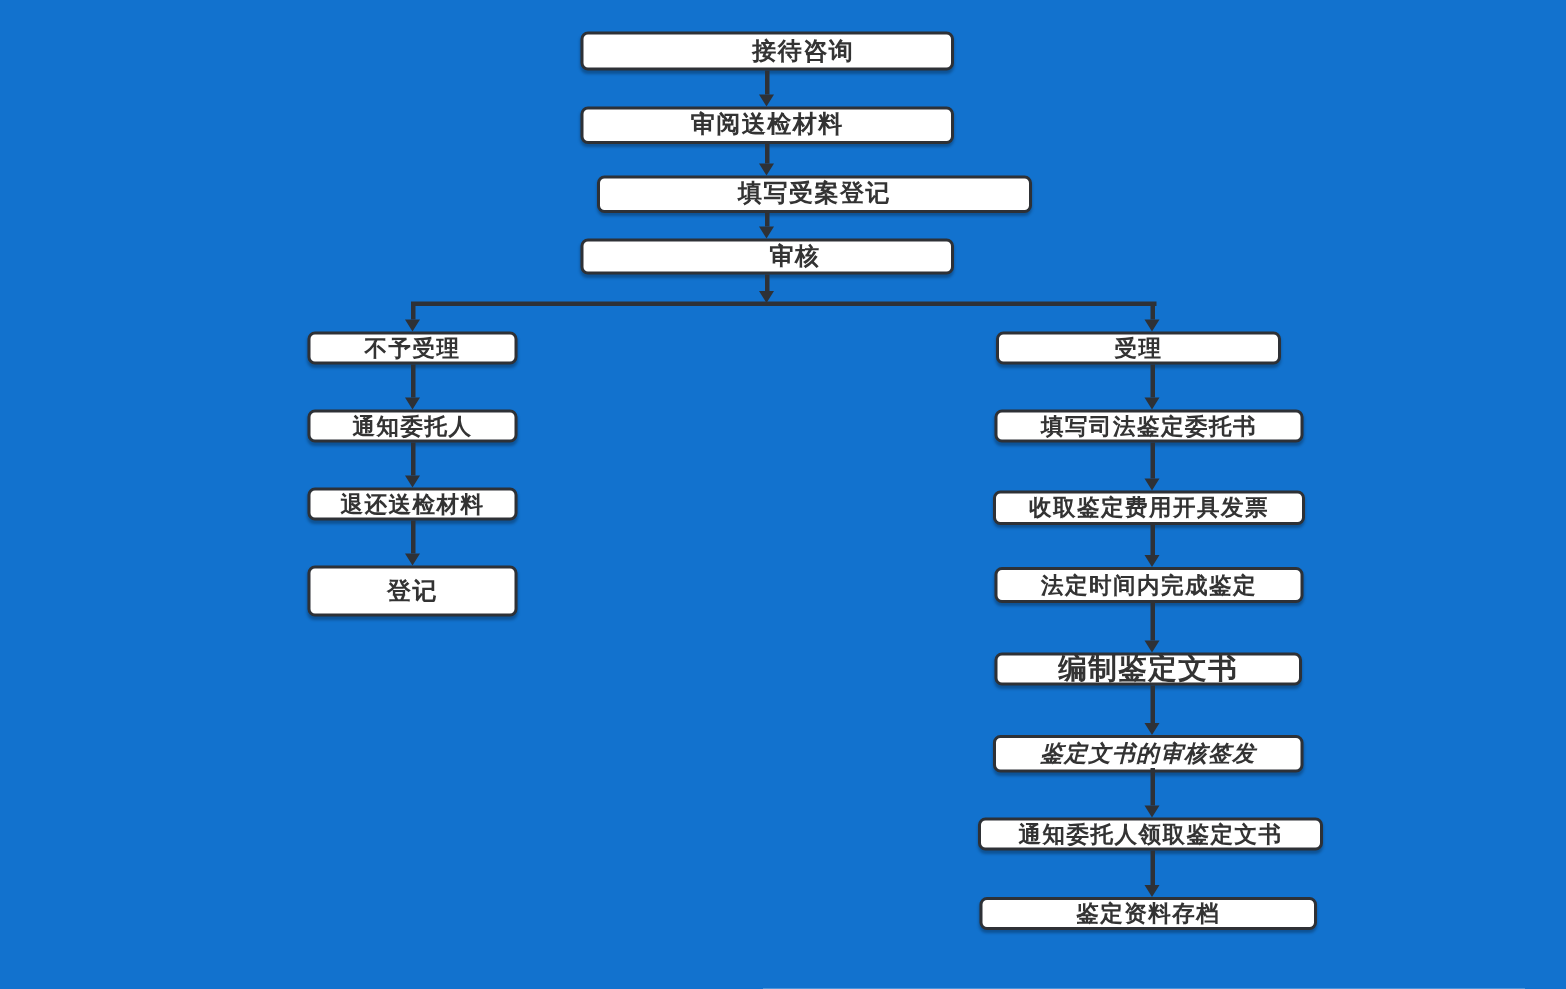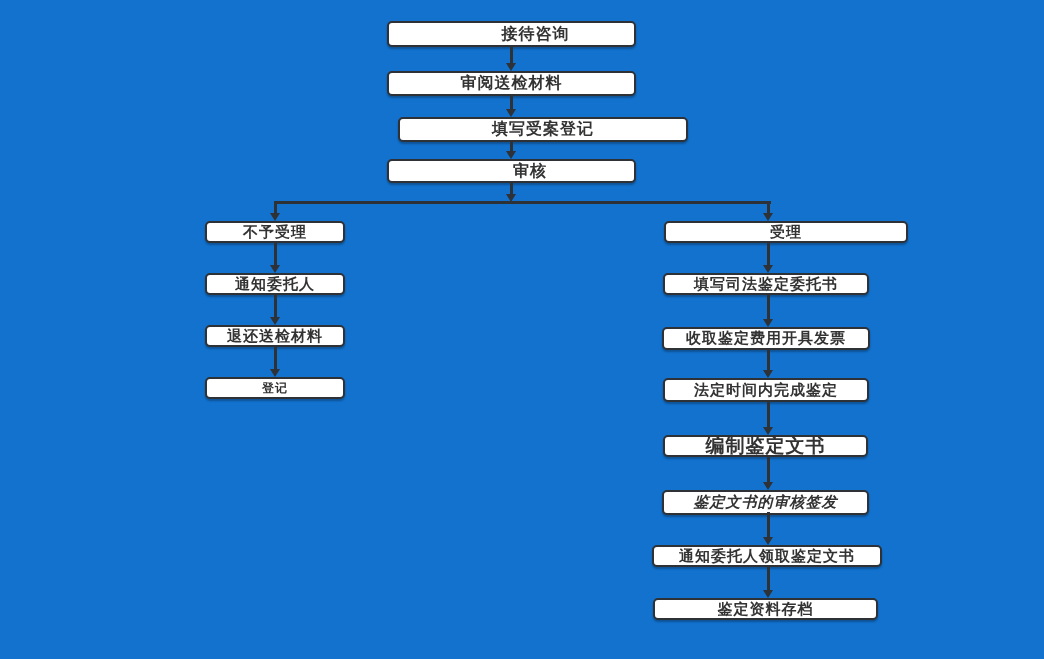--- a/index.html
+++ b/index.html
@@ -54,22 +54,22 @@
 <body>
 
 <div class="canvas">
     <div class="node" style="left: 387px; top: 21px; width: 249px; height: 26px; font-size: 16px; padding-left: 48px;">接待咨询</div>
     <div class="node" style="left: 387px; top: 71px; width: 249px; height: 25px; font-size: 16px;">审阅送检材料</div>
     <div class="node" style="left: 398px; top: 117px; width: 290px; height: 25px; font-size: 16px;">填写受案登记</div>
     <div class="node" style="left: 387px; top: 159px; width: 249px; height: 24px; font-size: 16px; padding-left: 37px;">审核</div>
     <div class="node" style="left: 205px; top: 221px; width: 140px; height: 22px; font-size: 15px;">不予受理</div>
     <div class="node" style="left: 205px; top: 273px; width: 140px; height: 22px; font-size: 15px;">通知委托人</div>
     <div class="node" style="left: 205px; top: 325px; width: 140px; height: 22px; font-size: 15px;">退还送检材料</div>
-    <div class="node" style="left: 205px; top: 377px; width: 140px; height: 22px; font-size: 12px;">登记</div>
-    <div class="node" style="left: 664px; top: 221px; width: 244px; height: 22px; font-size: 15px;">受理</div>
+    <div class="node" style="left: 205px; top: 377px; width: 140px; height: 34px; font-size: 16px;">登记</div>
+    <div class="node" style="left: 664px; top: 221px; width: 190px; height: 22px; font-size: 15px;">受理</div>
     <div class="node" style="left: 663px; top: 273px; width: 206px; height: 22px; font-size: 15px;">填写司法鉴定委托书</div>
     <div class="node" style="left: 662px; top: 327px; width: 208px; height: 23px; font-size: 15px;">收取鉴定费用开具发票</div>
     <div class="node" style="left: 663px; top: 378px; width: 206px; height: 24px; font-size: 15px;">法定时间内完成鉴定</div>
     <div class="node" style="left: 663px; top: 435px; width: 205px; height: 22px; font-size: 19px;">编制鉴定文书</div>
     <div class="node" style="left: 662px; top: 490px; width: 207px; height: 25px; font-size: 15px; font-style: italic;">鉴定文书的审核签发</div>
     <div class="node" style="left: 652px; top: 545px; width: 230px; height: 22px; font-size: 15px;">通知委托人领取鉴定文书</div>
     <div class="node" style="left: 653px; top: 598px; width: 225px; height: 22px; font-size: 15px;">鉴定资料存档</div>
     <div class="varrow" style="left: 510px; top: 47px; height: 16px;"></div>
     <div class="varrow" style="left: 510px; top: 96px; height: 13px;"></div>
     <div class="varrow" style="left: 510px; top: 142px; height: 9px;"></div>

